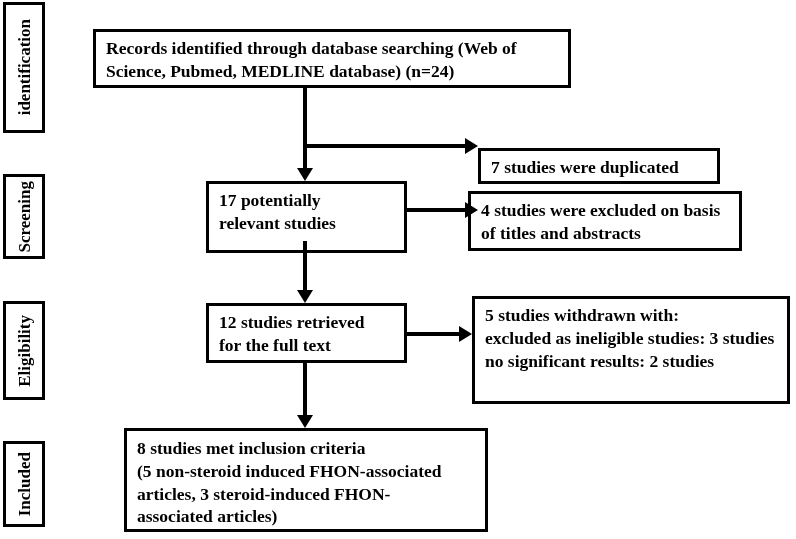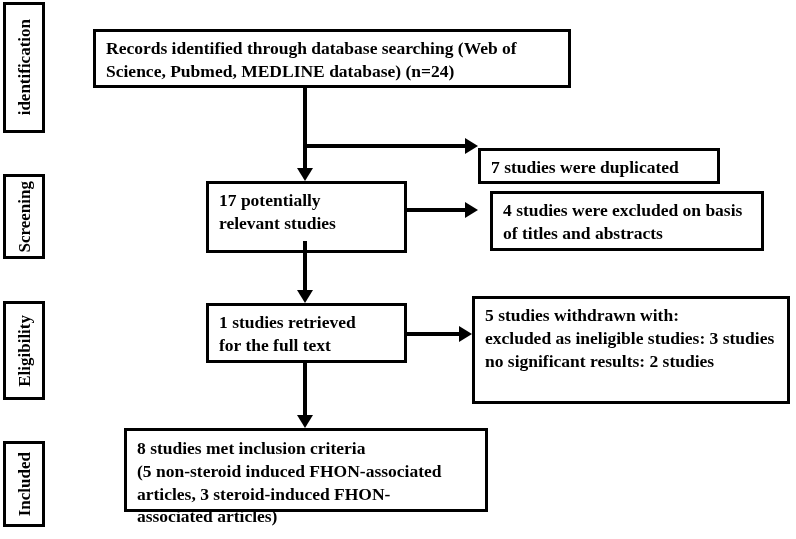--- a/index.html
+++ b/index.html
@@ -102,31 +102,31 @@
   <div class="stage-box" style="left:3px; top:441px; width:42px; height:86px;">
     <span class="stage-label">Included</span>
   </div>
 
   <div class="flow-box" style="left:93px; top:29px; width:478px; height:59px;">Records identified  through database searching (Web of
 Science, Pubmed, MEDLINE database) (n=24)</div>
 
   <div class="flow-box" style="left:206px; top:181px; width:201px; height:72px;">17 potentially
 relevant studies</div>
 
-  <div class="flow-box" style="left:206px; top:303px; width:201px; height:60px;">1 studies retrieved
+  <div class="flow-box" style="left:206px; top:303px; width:201px; height:60px;">12 studies retrieved
 for the full text</div>
 
-  <div class="flow-box tight" style="left:124px; top:428px; width:364px; height:84px;">8 studies met inclusion  criteria
+  <div class="flow-box tight" style="left:124px; top:428px; width:364px; height:104px;">8 studies met inclusion  criteria
 (5 non-steroid induced FHON-associated
 articles, 3 steroid-induced FHON-
 associated articles)</div>
 
   <div class="flow-box" style="left:478px; top:128px; width:242px; height:36px;margin-top:20px;">7 studies were duplicated</div>
 
-  <div class="flow-box" style="left:490px; top:191px; width:274px; height:60px;">4 studies were excluded on basis
+  <div class="flow-box" style="left:468px; top:191px; width:274px; height:60px;">4 studies were excluded on basis
 of titles and abstracts</div>
 
   <div class="flow-box" style="left:472px; top:296px; width:318px; height:108px;">5 studies withdrawn  with:
 excluded as ineligible studies: 3 studies
 no significant results: 2 studies</div>
 
   <div class="vline" style="left:303px; top:88px; width:4px; height:80px;"></div>
   <div class="arrow-down" style="left:297px; top:168px;"></div>
 
   <div class="hline" style="left:305px; top:144px; width:160px; height:4px;"></div>

